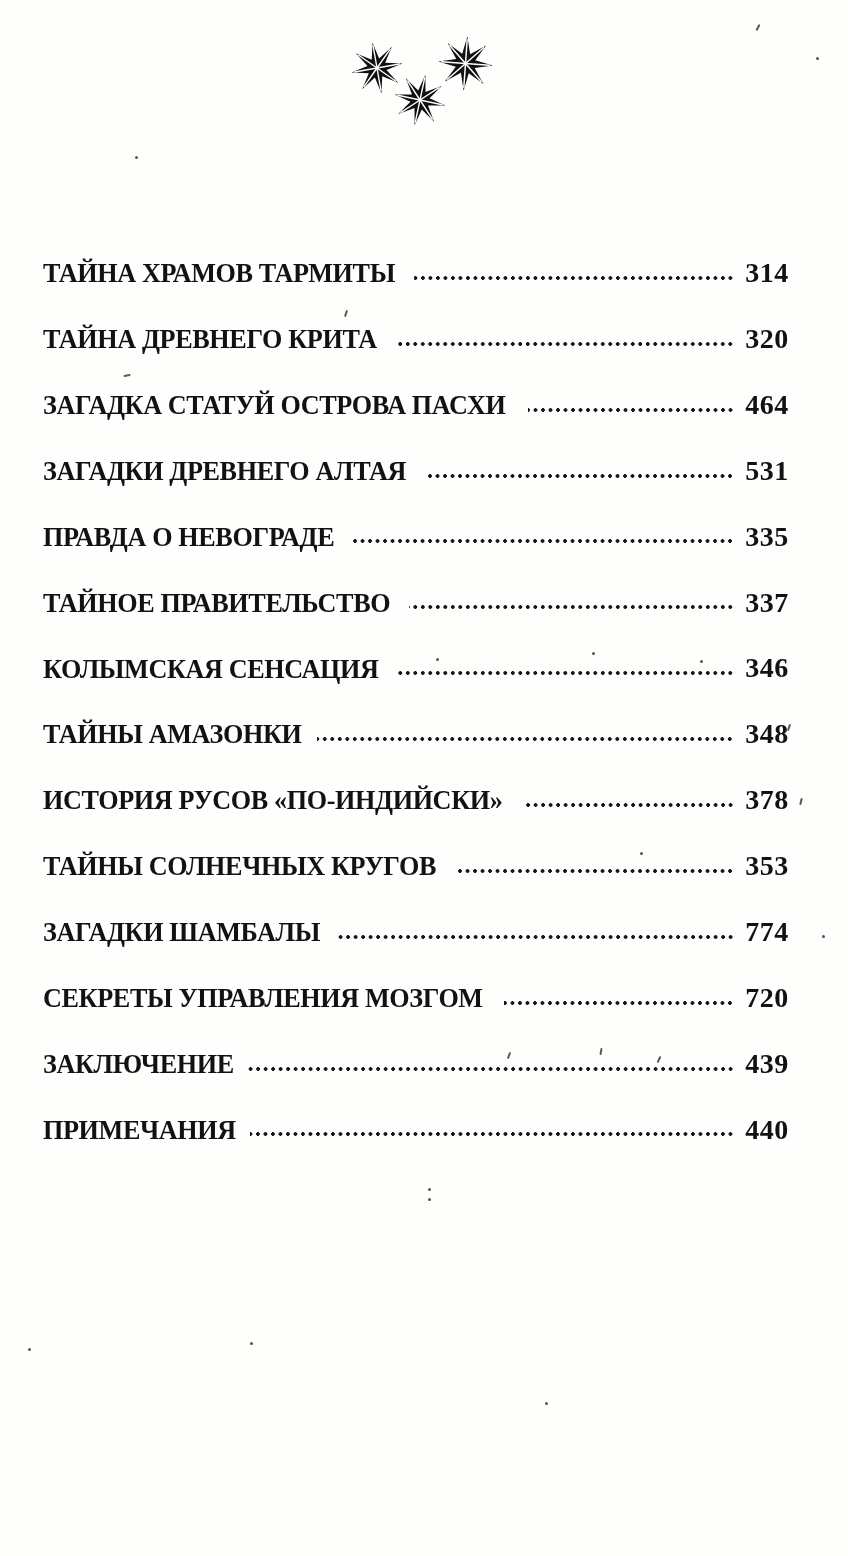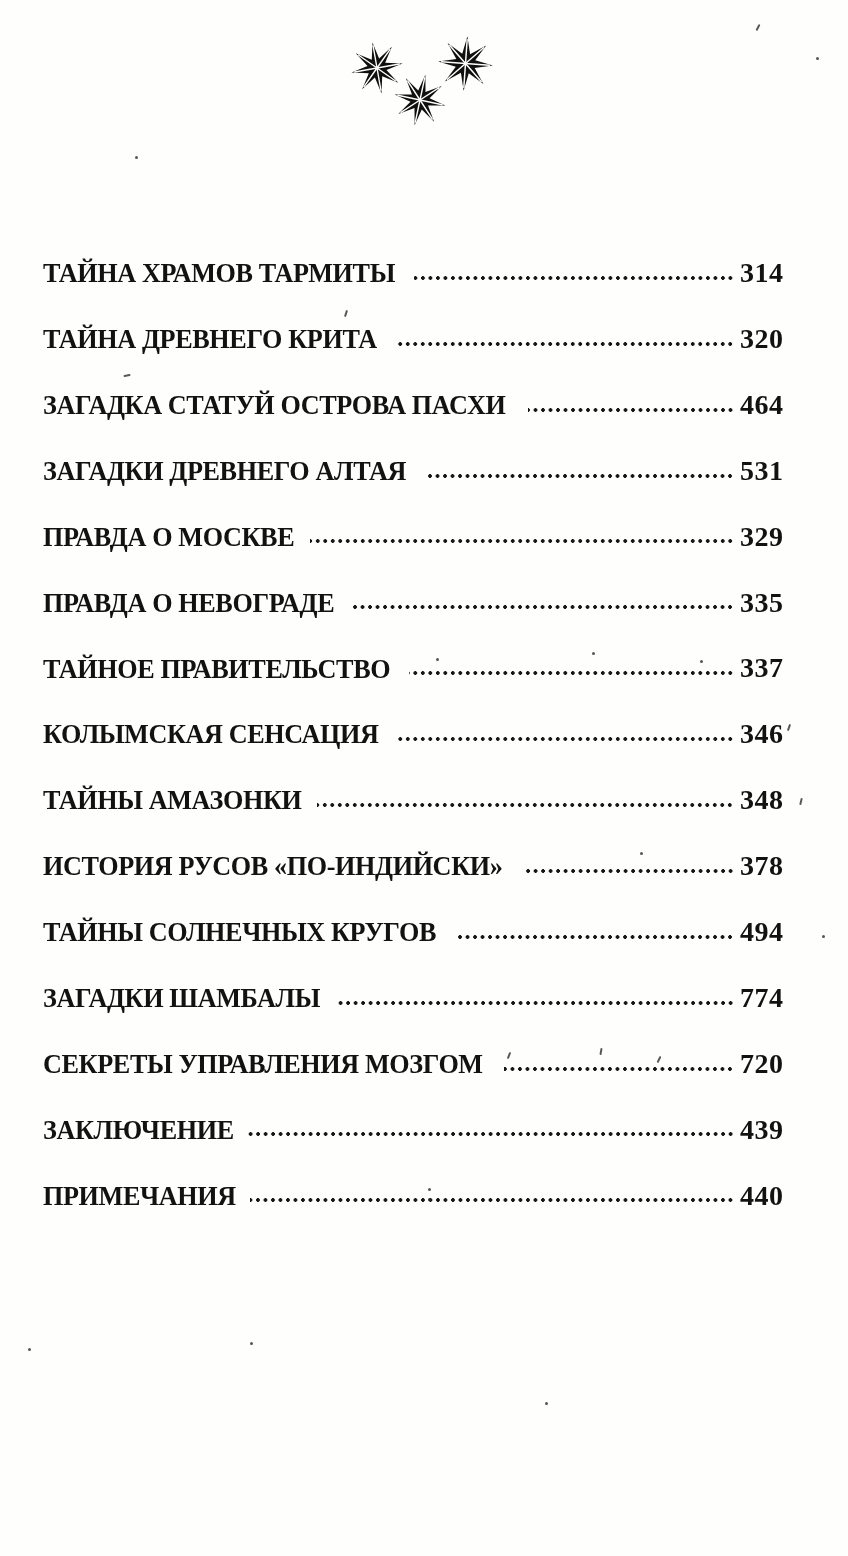--- a/index.html
+++ b/index.html
@@ -61,21 +61,21 @@
     background-image: radial-gradient(circle, #161616 1.7px, rgba(0,0,0,0) 2.1px);
     background-size: 7.5px 4px;
     background-repeat: repeat-x;
     background-position: right bottom;
   }
   .toc-page {
     font-weight: 700;
     font-size: 28px;
     line-height: 1.1;
     letter-spacing: 0.5px;
-    text-align: left;
+    text-align: center;
     min-width: 54px;
   }
 
   
   .speck {
     position: absolute;
     width: 3px; height: 3px;
     background: #2a2a2a;
     border-radius: 50%;
     opacity: 0.8;
@@ -138,25 +138,20 @@
     <span class="leader"></span>
     <span class="toc-page">464</span>
   </li>
 
   <li class="toc-row">
     <span class="toc-title">ЗАГАДКИ ДРЕВНЕГО АЛТАЯ</span>
     <span class="leader"></span>
     <span class="toc-page">531</span>
   </li>
 
-  <li class="toc-row">
-    <span class="toc-title">ПРАВДА О МОСКВЕ</span>
-    <span class="leader"></span>
-    <span class="toc-page">329</span>
-  </li>
 
   <li class="toc-row">
     <span class="toc-title">ПРАВДА О НЕВОГРАДЕ</span>
     <span class="leader"></span>
     <span class="toc-page">335</span>
   </li>
 
   <li class="toc-row">
     <span class="toc-title">ТАЙНОЕ ПРАВИТЕЛЬСТВО</span>
     <span class="leader"></span>
@@ -178,21 +173,21 @@
   <li class="toc-row">
     <span class="toc-title">ИСТОРИЯ РУСОВ «ПО-ИНДИЙСКИ»</span>
     <span class="leader"></span>
     <span class="toc-page">378</span>
   </li>
 
 
   <li class="toc-row">
     <span class="toc-title">ТАЙНЫ СОЛНЕЧНЫХ КРУГОВ</span>
     <span class="leader"></span>
-    <span class="toc-page">494</span>
+    <span class="toc-page">353</span>
   </li>
 
   <li class="toc-row">
     <span class="toc-title">ЗАГАДКИ ШАМБАЛЫ</span>
     <span class="leader"></span>
     <span class="toc-page">774</span>
   </li>
 
   <li class="toc-row">
     <span class="toc-title">СЕКРЕТЫ УПРАВЛЕНИЯ МОЗГОМ</span>

